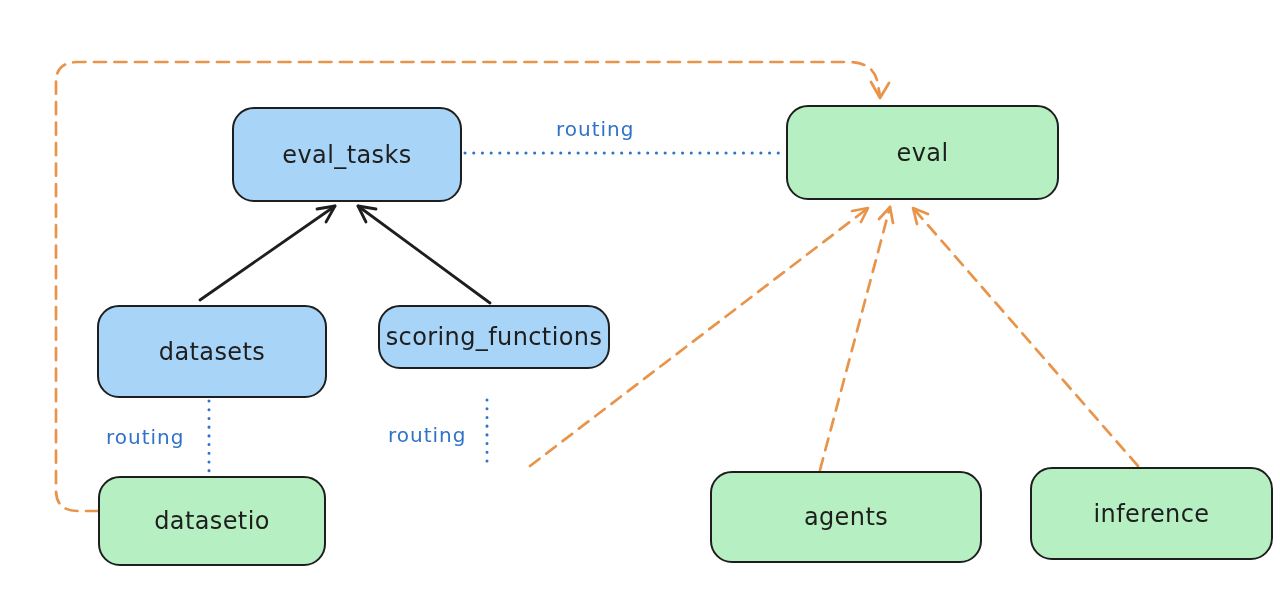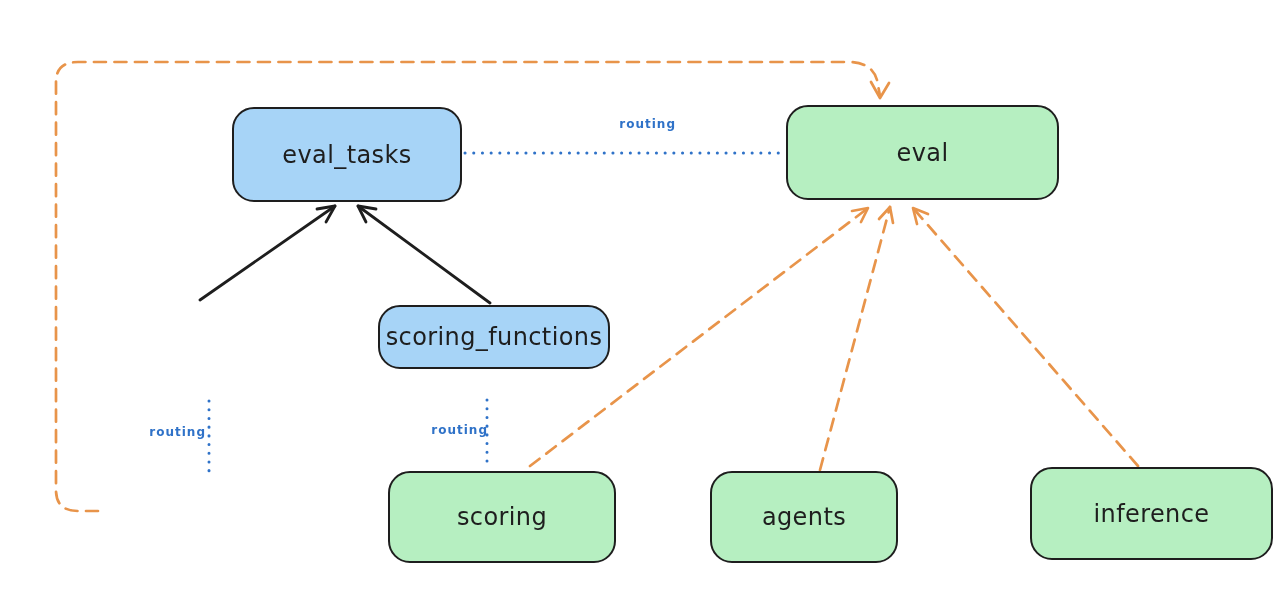--- a/index.html
+++ b/index.html
@@ -65,24 +65,24 @@
     justify-content: center;
     font-size: 24px;
     letter-spacing: 0.4px;
     color: var(--label-text);
   }
   .node.blue { background: var(--blue-node-fill); }
   .node.green { background: var(--green-node-fill); }
   .edge-label {
     position: absolute;
     color: var(--routing-blue);
-    font-size: 12px;
-    font-weight: 700;
+    font-size: 20px;
+    font-weight: 400;
     letter-spacing: 1px;
-    text-align: right;
+    text-align: left;
     white-space: nowrap;
   }
 </style>
 </head>
 <body>
 
 <div class="canvas">
 
   <svg class="connectors" viewBox="0 0 1280 596" xmlns="http://www.w3.org/2000/svg">
 
@@ -107,31 +107,34 @@
   </svg>
 
   <div class="node blue" style="left:232px; top:107px; width:230px; height:95px;">
     <span>eval_tasks</span>
   </div>
 
   <div class="node green" style="left:786px; top:105px; width:273px; height:95px;">
     <span>eval</span>
   </div>
 
+  <div class="node blue" style="left:97px; top:305px; width:230px; height:93px;">
+    <span>datasets</span>
+  </div>
 
   <div class="node blue" style="left:378px; top:305px; width:232px; height:64px;">
     <span>scoring_functions</span>
   </div>
 
-
-  <div class="node green" style="left:388px; top:471px; width:228px; height:92px;">
-    <span>scoring</span>
+  <div class="node green" style="left:98px; top:476px; width:228px; height:90px;">
+    <span>datasetio</span>
   </div>
 
-  <div class="node green" style="left:710px; top:471px; width:188px; height:92px;">
+
+  <div class="node green" style="left:710px; top:471px; width:272px; height:92px;">
     <span>agents</span>
   </div>
 
   <div class="node green" style="left:1030px; top:467px; width:243px; height:93px;">
     <span>inference</span>
   </div>
 
   <div class="edge-label" style="left:556px; top:117px; width:120px;">routing</div>
   <div class="edge-label" style="left:106px; top:425px; width:100px;">routing</div>
   <div class="edge-label" style="left:388px; top:423px; width:100px;">routing</div>

